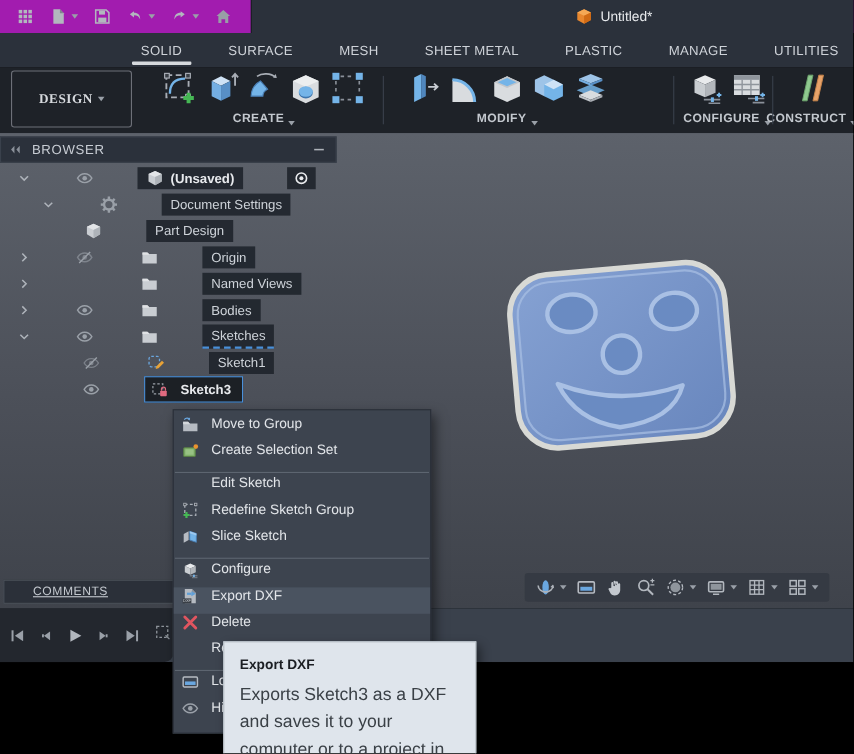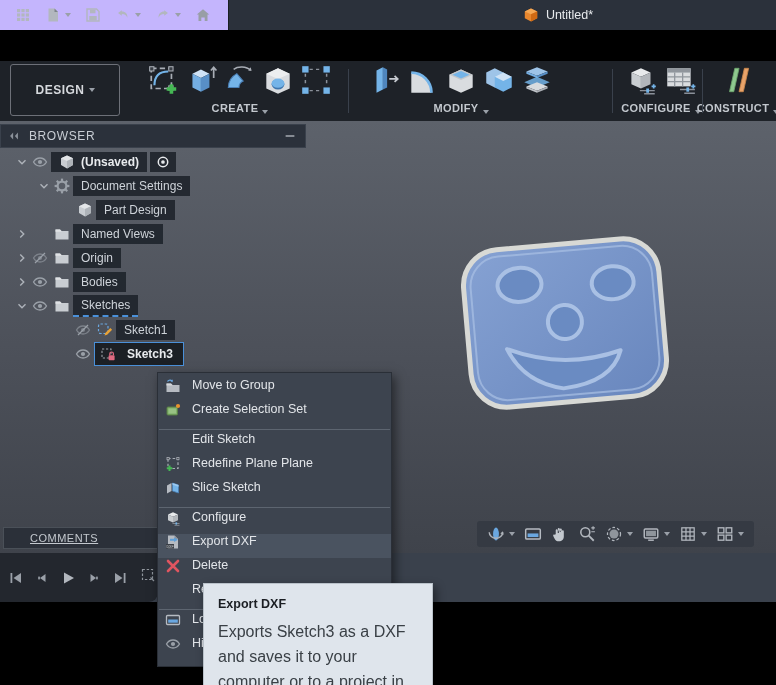--- a/index.html
+++ b/index.html
@@ -7,58 +7,58 @@
        font-family:"Liberation Sans", sans-serif;color:#ced3d9;background:#000;}
   .icon{display:inline-flex;align-items:center;justify-content:center;}
   .icon svg{display:block;}
   .i16 svg{width:16px;height:16px;}
   .i14 svg{width:14px;height:14px;}
   .i18 svg{width:18px;height:18px;}
   .i32 svg{width:34px;height:34px;}
   .caret{width:0;height:0;border-left:3.5px solid transparent;border-right:3.5px solid transparent;
          border-top:4px solid #9aa0a8;display:inline-block;margin-left:4px;}
   
-  #qat{position:absolute;left:0;top:0;width:776px;height:30px;background:#c4b5fd;}
+  #qat{position:absolute;left:0;top:0;width:776px;height:30px;background:#a21caf;}
   #qat-icons{position:absolute;left:0;top:0;height:30px;display:flex;align-items:center;padding-left:8px;}
   .qat-btn{display:flex;align-items:center;height:24px;padding:0 7px;cursor:default;}
   #doc-strip{position:absolute;left:228px;top:0;width:548px;height:30px;background:#2b313b;
              display:flex;align-items:center;justify-content:center;border-left:1px solid #1a1e24;}
   #doc-tab{display:flex;align-items:center;gap:7px;transform:translateX(55px);}
   #doc-title{font-size:12.5px;color:#e8eaed;}
   #tab-row{position:absolute;left:0;top:30px;width:776px;height:31px;background:#2b313b;
            display:flex;align-items:center;padding-left:128px;gap:42px;box-sizing:border-box;}
   .rtab{font-size:12px;color:#cfd3d9;letter-spacing:.3px;position:relative;height:31px;
         display:flex;align-items:center;white-space:nowrap;}
   .rtab.active::after{content:"";position:absolute;left:-8px;right:-8px;bottom:2px;height:3px;
         background:#d6d9dd;border-radius:1px;}
   
   #ribbon{position:absolute;left:0;top:61px;width:776px;height:60px;background:#1e2228;
           border-bottom:2px solid #394049;box-sizing:content-box;}
   #design-btn{position:absolute;left:10px;top:3px;width:108px;height:50px;border:1px solid #6d7078;
           border-radius:3px;display:flex;align-items:center;justify-content:center;
-          font-size:12px;font-weight:bold;color:#d6d9dd;letter-spacing:.5px;}
+          font-size:12px;font-weight:bold;color:#d6d9dd;letter-spacing:.5px;font-family:Liberation Serif, serif;}
   .rgroup{position:absolute;top:0;height:58px;}
   .rg-tools{display:flex;align-items:flex-start;justify-content:center;gap:4px;height:38px;margin-top:2px;}
   .rg-label{display:flex;align-items:flex-end;justify-content:center;font-size:11px;font-weight:bold;
             color:#c3c8ce;letter-spacing:.4px;margin-top:1px;white-space:nowrap;}
   .rsep{position:absolute;top:8px;width:1px;height:44px;background:#3a414c;}
   
   #viewport{position:absolute;left:0;top:121px;width:776px;height:432px;
             background:linear-gradient(180deg,#5d626b 0%,#4c5059 55%,#3f434b 100%);}
   #model{position:absolute;left:445px;top:97px;}
   #nav-bar{position:absolute;left:477px;top:400px;height:26px;display:flex;align-items:center;
            gap:5px;background:rgba(52,57,66,.92);border-radius:3px;padding:0 8px;}
   .nav-btn{display:flex;align-items:center;padding:0 2px;}
   
   #browser-panel{position:absolute;left:0;top:124px;width:306px;z-index:10;}
   #browser-header{height:24px;background:#2b313b;border:1px solid #3a414c;display:flex;
                   align-items:center;box-sizing:border-box;}
   #browser-title{font-size:12px;color:#c8cdd4;letter-spacing:.6px;margin-left:8px;flex:1;}
   #tree{margin-top:2px;}
-  .trow{height:24px;display:flex;align-items:center;box-sizing:border-box;}
+  .trow{height:24px;display:flex;align-items:center;box-sizing:border-box;gap:37px;}
   .slot-chev{width:15px;display:flex;justify-content:center;}
   .slot-eye{width:22px;display:flex;justify-content:center;}
   .slot-icon{width:22px;display:flex;justify-content:center;}
   .tbox{display:flex;align-items:center;height:20px;background:rgba(32,37,44,.92);
         padding:0 8px;font-size:12px;color:#ced3d9;white-space:nowrap;gap:6px;}
   .tbox.bold{font-weight:bold;color:#e8eaed;}
   .radio-box{display:flex;align-items:center;justify-content:center;width:26px;height:20px;
         background:rgba(32,37,44,.92);margin-left:3px;}
   .droprow .tbox{border-bottom:2px dashed #4a90d9;}
   .selwrap{display:flex;align-items:center;border:1px solid #4a90d9;background:rgba(25,29,35,.95);
@@ -161,20 +161,29 @@
               <polygon points="8,1.5 14.2,4.4 14.2,11.2 8,14.5 1.8,11.2 1.8,4.4" fill="#e8872e"></polygon>
               <polygon points="8,1.5 14.2,4.4 8,7.3 1.8,4.4" fill="#f5a855"></polygon>
               <polygon points="8,7.3 14.2,4.4 14.2,11.2 8,14.5" fill="#d06a14"></polygon>
             </svg>
           </span>
         <span id="doc-title">Untitled*</span>
       </div>
     </div>
   </div>
 
+  <div id="tab-row">
+      <div class="rtab active">SOLID</div>
+      <div class="rtab">SURFACE</div>
+      <div class="rtab">MESH</div>
+      <div class="rtab">SHEET METAL</div>
+      <div class="rtab">PLASTIC</div>
+      <div class="rtab">MANAGE</div>
+      <div class="rtab">UTILITIES</div>
+    </div>
 
   <div id="ribbon">
     <div id="design-btn">
       <span>DESIGN</span>
         <span class="caret"></span>
     </div>
     <div id="ribbon-groups">
         <div class="rgroup" style="left:133px;width:214px">
           <div class="rg-tools">
             <div><span class="icon i32">
@@ -517,41 +526,20 @@
           </span>
         </div>
         <div class="trow" style="padding-left:14px">
           <span class="slot-chev">
             <span class="icon i14">
               <svg viewBox="0 0 16 16">
                 <path d="M6 4l4 4-4 4" fill="none" stroke="#aeb3ba" stroke-width="1.6"></path>
               </svg>
             </span>
           </span>
-          <span class="slot-eye"></span>
-          <span class="slot-icon">
-            <span class="icon i16">
-              <svg viewBox="0 0 16 16">
-                <path d="M1.5 3.5h4.5L7.5 5H14.5V13.5H1.5z" fill="#c9cdd2"></path>
-                <path d="M1.5 3.5h4.5l1.5 1.5v.7H1.5z" fill="#e0e2e5"></path>
-              </svg>
-            </span>
-          </span>
-          <span class="tbox">
-            <span>Named Views</span>
-          </span>
-        </div>
-        <div class="trow" style="padding-left:14px">
-          <span class="slot-chev">
-            <span class="icon i14">
-              <svg viewBox="0 0 16 16">
-                <path d="M6 4l4 4-4 4" fill="none" stroke="#aeb3ba" stroke-width="1.6"></path>
-              </svg>
-            </span>
-          </span>
           <span class="slot-eye">
             <span class="icon i16">
               <svg viewBox="0 0 16 16">
                 <g opacity="0.6">
                   <path d="M1.5 8C3 5.4 5.3 4 8 4s5 1.4 6.5 4C13 10.6 10.7 12 8 12S3 10.6 1.5 8z" fill="none" stroke="#9aa0a8" stroke-width="1.3"></path>
                   <circle cx="8" cy="8" r="2.1" fill="#9aa0a8"></circle>
                 </g>
                 <path d="M3 13L13 3" stroke="#9aa0a8" stroke-width="1.3"></path>
               </svg>
             </span>
@@ -559,20 +547,41 @@
           <span class="slot-icon">
             <span class="icon i16">
               <svg viewBox="0 0 16 16">
                 <path d="M1.5 3.5h4.5L7.5 5H14.5V13.5H1.5z" fill="#c9cdd2"></path>
                 <path d="M1.5 3.5h4.5l1.5 1.5v.7H1.5z" fill="#e0e2e5"></path>
               </svg>
             </span>
           </span>
           <span class="tbox">
             <span>Origin</span>
+          </span>
+        </div>
+        <div class="trow" style="padding-left:14px">
+          <span class="slot-chev">
+            <span class="icon i14">
+              <svg viewBox="0 0 16 16">
+                <path d="M6 4l4 4-4 4" fill="none" stroke="#aeb3ba" stroke-width="1.6"></path>
+              </svg>
+            </span>
+          </span>
+          <span class="slot-eye"></span>
+          <span class="slot-icon">
+            <span class="icon i16">
+              <svg viewBox="0 0 16 16">
+                <path d="M1.5 3.5h4.5L7.5 5H14.5V13.5H1.5z" fill="#c9cdd2"></path>
+                <path d="M1.5 3.5h4.5l1.5 1.5v.7H1.5z" fill="#e0e2e5"></path>
+              </svg>
+            </span>
+          </span>
+          <span class="tbox">
+            <span>Named Views</span>
           </span>
         </div>
         <div class="trow" style="padding-left:14px">
           <span class="slot-chev">
             <span class="icon i14">
               <svg viewBox="0 0 16 16">
                 <path d="M6 4l4 4-4 4" fill="none" stroke="#aeb3ba" stroke-width="1.6"></path>
               </svg>
             </span>
           </span>
@@ -767,21 +776,21 @@
         <span class="mi-icon">
           <span class="icon i16">
             <svg viewBox="0 0 16 16">
               <rect x="3" y="2.5" width="10" height="10" fill="none" stroke="#a8adb5" stroke-width="1.2" stroke-dasharray="2.6 2"></rect>
               <rect x="2" y="1.5" width="2.2" height="2.2" fill="#3a3f46" stroke="#a8adb5" stroke-width="0.8"></rect>
               <rect x="11.8" y="1.5" width="2.2" height="2.2" fill="#3a3f46" stroke="#a8adb5" stroke-width="0.8"></rect>
               <path d="M4.5 9.5v5.5M1.8 12.2h5.5" stroke="#45b854" stroke-width="2"></path>
             </svg>
           </span>
         </span>
-        <span>Redefine Plane Plane</span>
+        <span>Redefine Sketch Group</span>
       </div>
       <div class="menu-item">
         <span class="mi-icon">
           <span class="icon i16">
             <svg viewBox="0 0 16 16">
               <polygon points="2,5.5 6.5,3 6.5,11 2,13.5" fill="#b6bbc2"></polygon>
               <polygon points="7.5,3 13.5,5 13.5,13 7.5,11" fill="#74b4e8" stroke="#4a7fb5" stroke-width="0.8"></polygon>
               <polygon points="7.5,3 13.5,5 13.5,6.8 7.5,4.8" fill="#9ec9ef"></polygon>
             </svg>
           </span>

